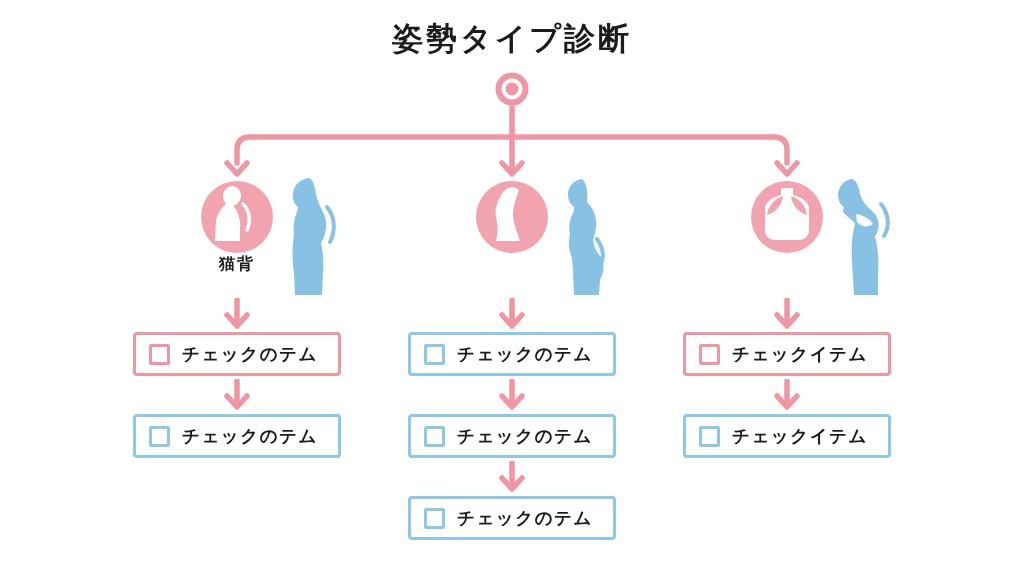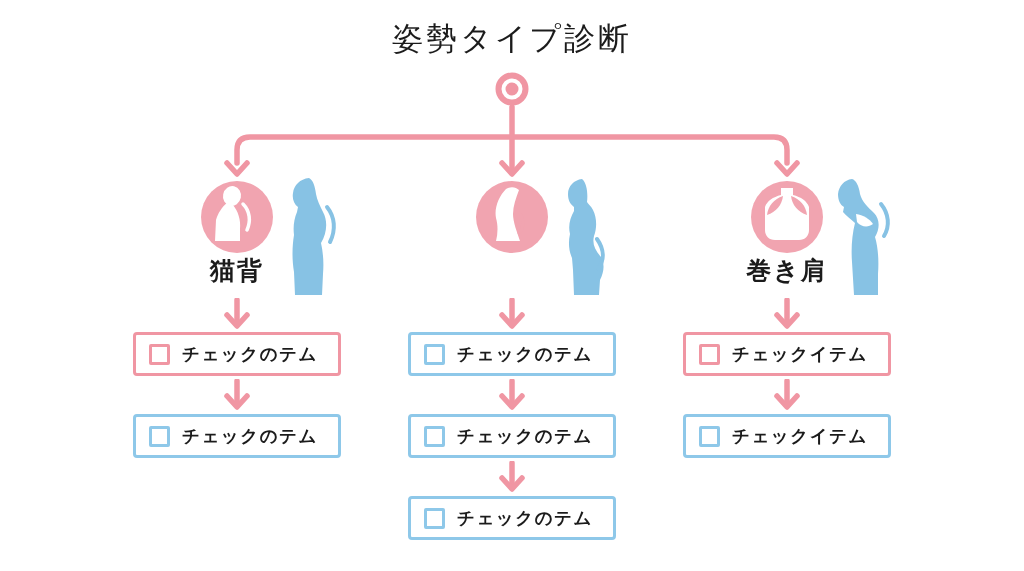--- a/index.html
+++ b/index.html
@@ -1,19 +1,19 @@
 <!DOCTYPE html>
 <html style="--pink: #F096A3; --pinkFill: #F1A4B0; --blue: #8EC8E9; --blueFill: #87C2E4; --ink: #1b1b1b;"><head>
 <meta charset="utf-8">
 <style>
   html,body{margin:0;padding:0;background:#ffffff;font-family:"Liberation Sans",sans-serif;}
   .canvas{position:relative;width:1024px;height:571px;background:#ffffff;overflow:hidden;margin:0 auto;}
 
   .title{position:absolute;top:18px;left:0;width:100%;margin:0;text-align:center;
-         font-size:31px;font-weight:normal;color:var(--ink);letter-spacing:3px;}
+         font-size:31px;font-weight:bold;color:var(--ink);letter-spacing:3px;}
 
   .tree{position:absolute;top:0;left:0;}
   .connector{stroke:var(--pink);stroke-width:5.5;fill:none;stroke-linecap:round;stroke-linejoin:round;}
   .donut-ring{fill:#ffffff;stroke:var(--pink);stroke-width:6;}
   .donut-core{fill:var(--pink);}
 
   .branch{position:absolute;top:0;width:212px;height:571px;}
   .branch.b0{left:131px}
   .branch.b1{left:406px}
   .branch.b2{left:681px}
@@ -24,21 +24,21 @@
   .icon-white-arc{fill:none;stroke:#ffffff;stroke-width:3.5;stroke-linecap:round;}
   .icon-pink-arc{fill:none;stroke:var(--pinkFill);stroke-width:3;stroke-linecap:round;}
   .icon-pink-wing{fill:var(--pinkFill);}
 
   .figure{position:absolute;top:177px;left:151px;}
   .fig-body{fill:var(--blueFill);}
   .fig-arc{fill:none;stroke:var(--blueFill);stroke-width:4;stroke-linecap:round;}
   .fig-wing{fill:#ffffff;}
 
   .branch-label{position:absolute;top:254px;left:0;width:100%;text-align:center;
-                font-size:25px;font-weight:bold;color:var(--ink);letter-spacing:2px;}
+                font-size:16px;font-weight:bold;color:var(--ink);letter-spacing:2px;}
 
   .stack{position:absolute;top:298px;left:0;width:100%;display:flex;flex-direction:column;align-items:center;}
   .arrow{flex:none;margin:0 0 2px 0;}
   .arrow.mid{margin:3px 0;}
   .arrow path{stroke:var(--pink);stroke-width:5.5;fill:none;stroke-linecap:round;stroke-linejoin:round;}
 
   .check-box{box-sizing:border-box;width:208px;height:44px;border:3.5px solid;border-radius:4px;
              background:#ffffff;display:flex;align-items:center;}
   .check-box.pink{border-color:var(--pink);}
   .check-box.blue{border-color:var(--blue);}
@@ -151,21 +151,20 @@
       <path class="icon-pink-wing" d="M33,16 C32,25 26,32 17,35 C18,26 24,19 33,16 Z"></path>
       <path class="icon-pink-wing" d="M41,16 C42,25 48,32 57,35 C56,26 50,19 41,16 Z"></path>
     </svg>
     <svg class="figure" width="70" height="118" viewBox="0 0 70 118">
       <path class="fig-body" d="M20,2 C12,3 7,9 6,17 C6,23 8,28 12,30 L11,35
         C14,39 19,42 23,46 C20,58 19,71 20,85 L22,118 L46,118 L46,97
         C47,83 46,70 43,60 C48,52 48,42 42,36 C36,30 30,25 28,17 C27,9 24,3 20,2 Z"></path>
       <path class="fig-wing" d="M24,37 C31,38 38,42 41,47 C36,51 29,50 25,45 Z"></path>
       <path class="fig-arc" d="M49,27 C57,37 58,49 52,59"></path>
     </svg>
-    <div class="branch-label">巻き肩</div>
 
     <div class="stack">
       <svg class="arrow" width="28" height="32" viewBox="0 0 28 32">
         <path d="M14,2 L14,26"></path>
           <path d="M4,17 L14,28 L24,17"></path>
       </svg>
       <div class="check-box pink">
         <span class="cb"></span>
         <span class="cb-label">チェックイテム</span>
       </div>

